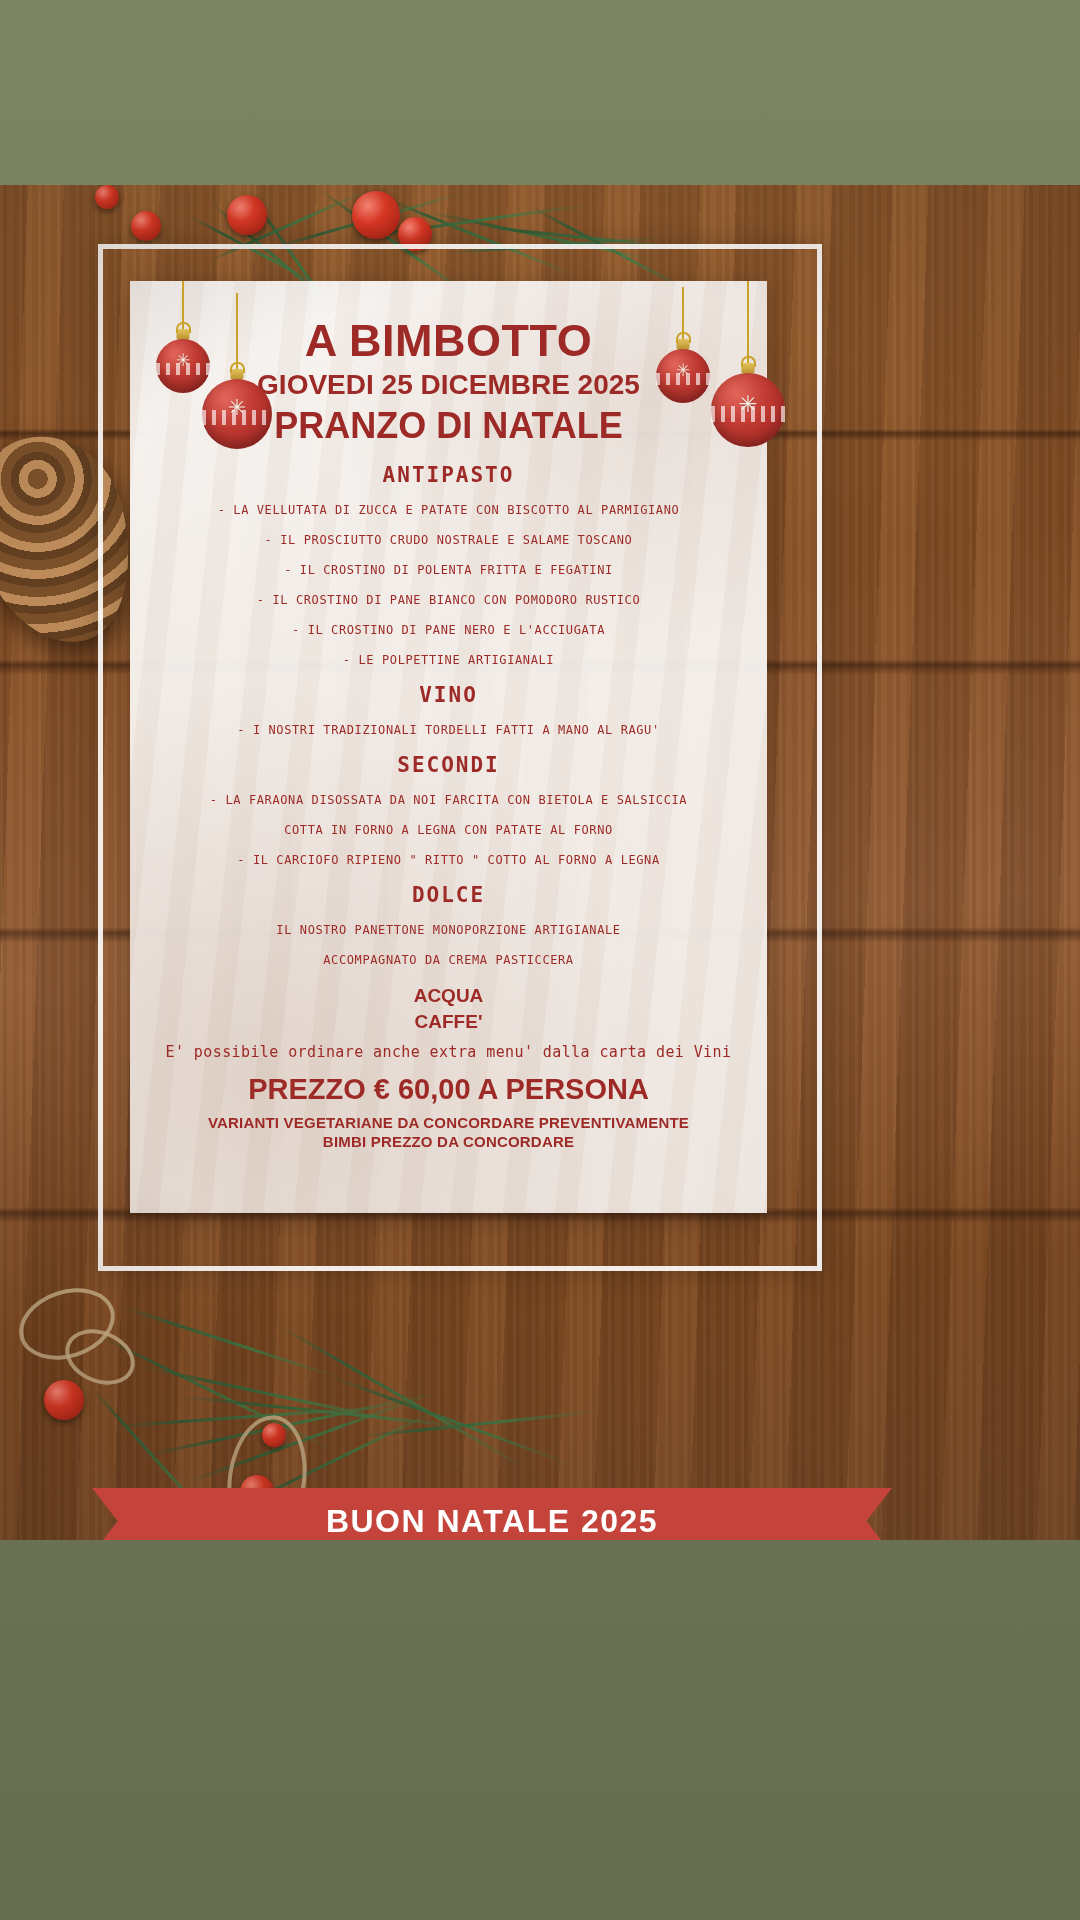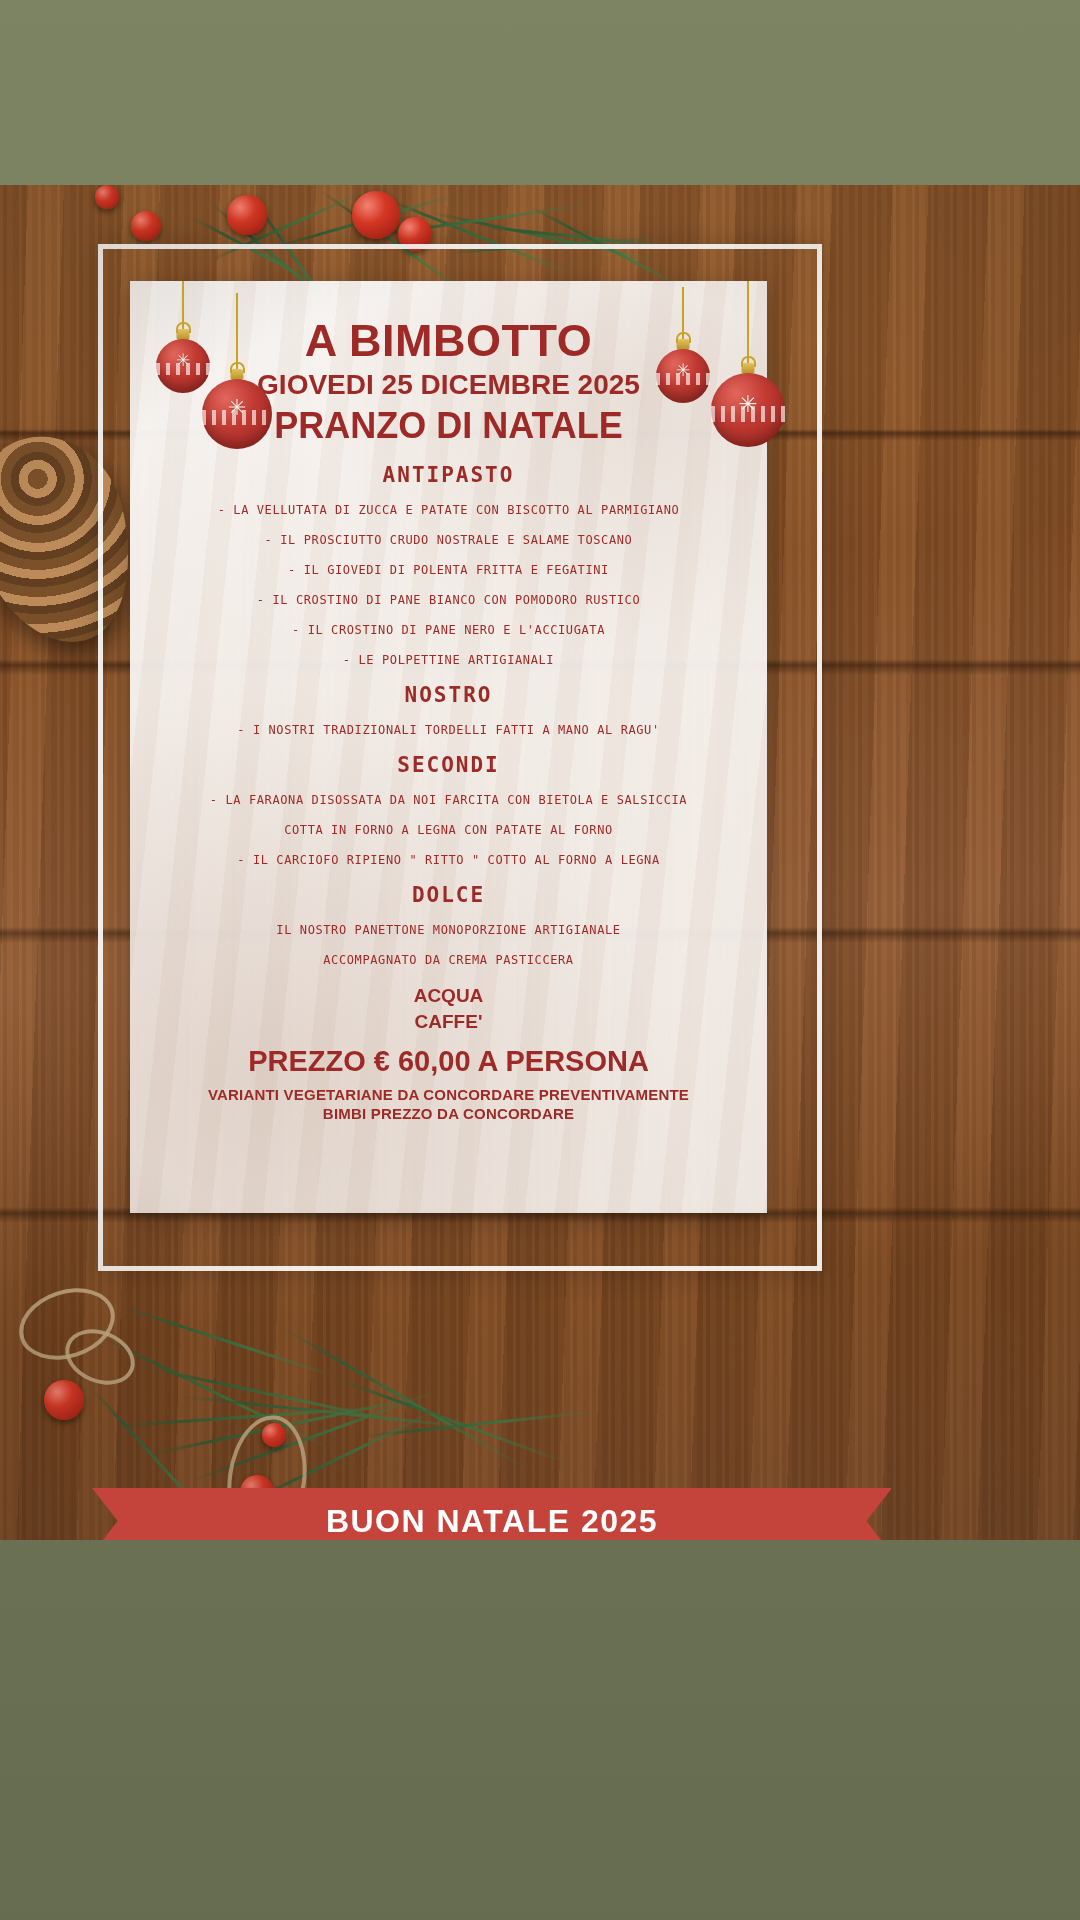--- a/index.html
+++ b/index.html
@@ -396,42 +396,43 @@
     <div id="menu-card">
       <div id="menu-inner">
 
         <h1 class="title">A BIMBOTTO</h1>
         <div class="subtitle">GIOVEDI 25 DICEMBRE 2025</div>
         <h2 class="title2">PRANZO DI NATALE</h2>
 
         <div class="section-head">ANTIPASTO</div>
         <div class="line">- LA VELLUTATA DI ZUCCA E PATATE CON BISCOTTO AL PARMIGIANO</div>
         <div class="line">- IL PROSCIUTTO CRUDO NOSTRALE E SALAME TOSCANO</div>
-        <div class="line">- IL GIOVEDI DI POLENTA FRITTA E FEGATINI</div>
+        <div class="line">- IL CROSTINO DI POLENTA FRITTA E FEGATINI</div>
         <div class="line">- IL CROSTINO DI PANE BIANCO CON POMODORO RUSTICO</div>
         <div class="line">- IL CROSTINO DI PANE NERO E L'ACCIUGATA</div>
         <div class="line">- LE POLPETTINE ARTIGIANALI</div>
 
-        <div class="section-head">NOSTRO</div>
+        <div class="section-head">VINO</div>
         <div class="line">- I NOSTRI TRADIZIONALI TORDELLI FATTI A MANO AL RAGU'</div>
 
         <div class="section-head">SECONDI</div>
         <div class="line">- LA FARAONA DISOSSATA DA NOI FARCITA CON BIETOLA E SALSICCIA</div>
         <div class="line">COTTA IN FORNO A LEGNA CON PATATE AL FORNO</div>
         <div class="line">- IL CARCIOFO RIPIENO " RITTO " COTTO AL FORNO A LEGNA</div>
 
         <div class="section-head">DOLCE</div>
         <div class="line">IL NOSTRO PANETTONE MONOPORZIONE ARTIGIANALE</div>
         <div class="line">ACCOMPAGNATO DA CREMA PASTICCERA</div>
 
         <div class="drinks">
           <div class="drink">ACQUA</div>
           <div class="drink">CAFFE'</div>
         </div>
 
+        <div class="extra">E' possibile ordinare anche extra menu' dalla carta dei Vini</div>
 
         <div class="price">PREZZO € 60,00 A PERSONA</div>
         <div class="note">VARIANTI VEGETARIANE DA CONCORDARE PREVENTIVAMENTE</div>
         <div class="note">BIMBI PREZZO DA CONCORDARE</div>
 
       </div>
     </div>
 
     <div id="ribbon">
       <div class="band right-notch"></div>

